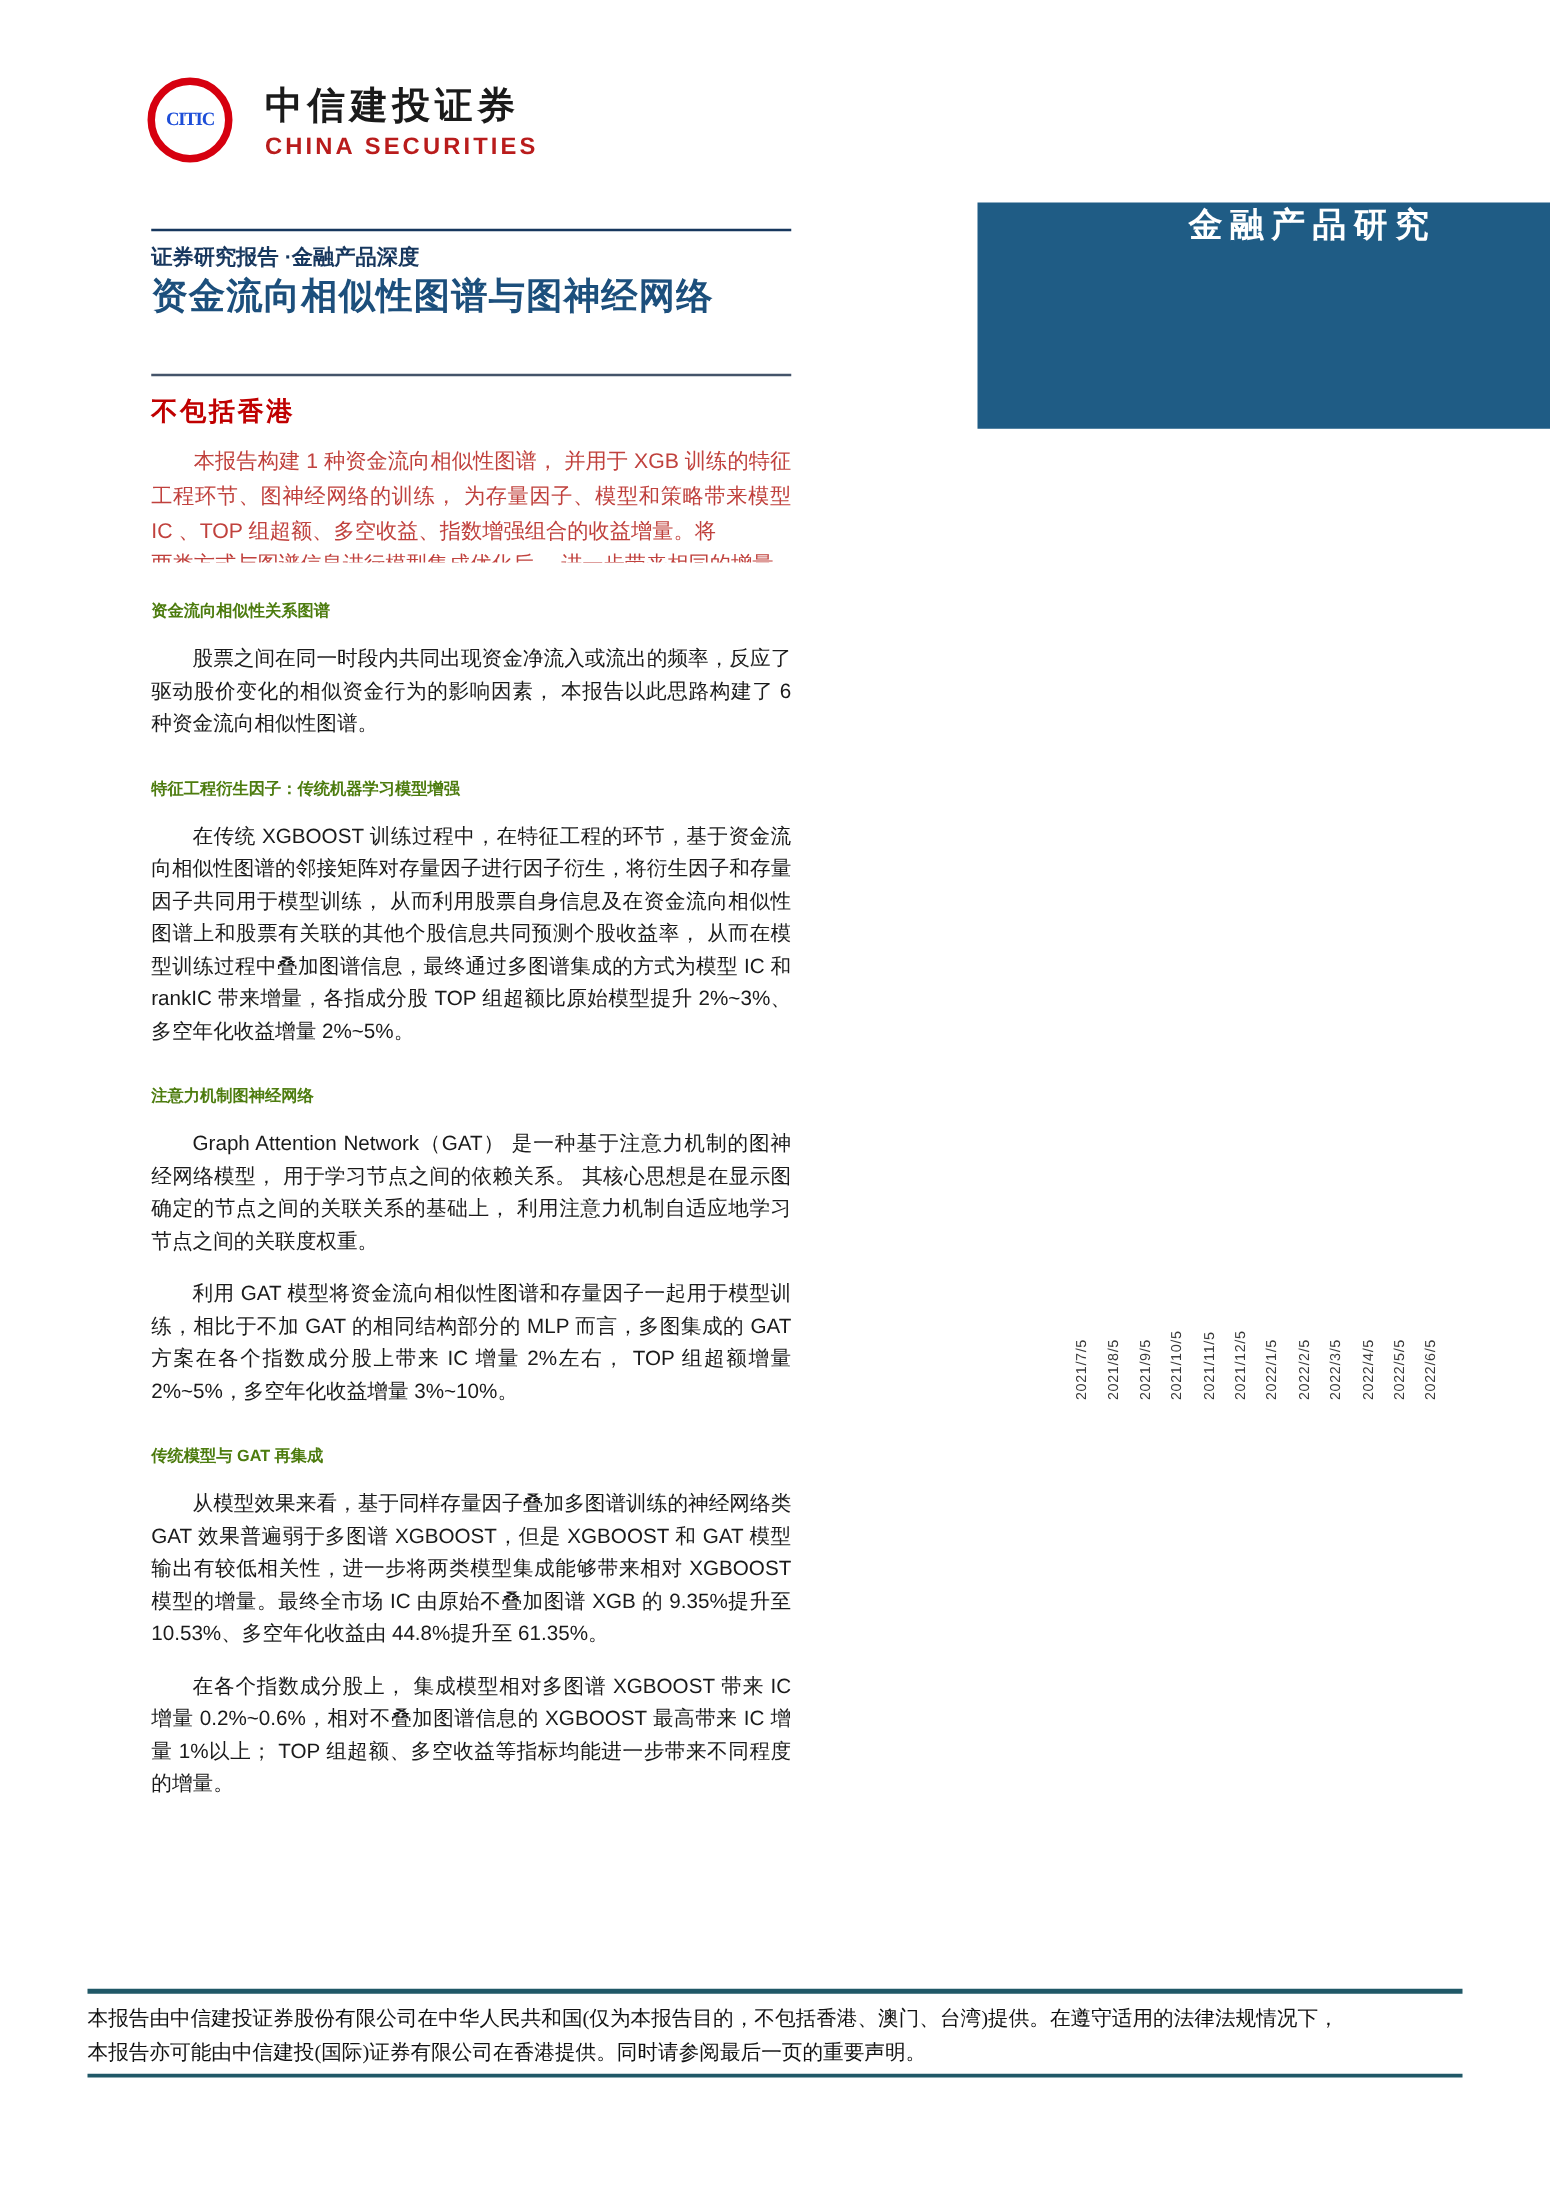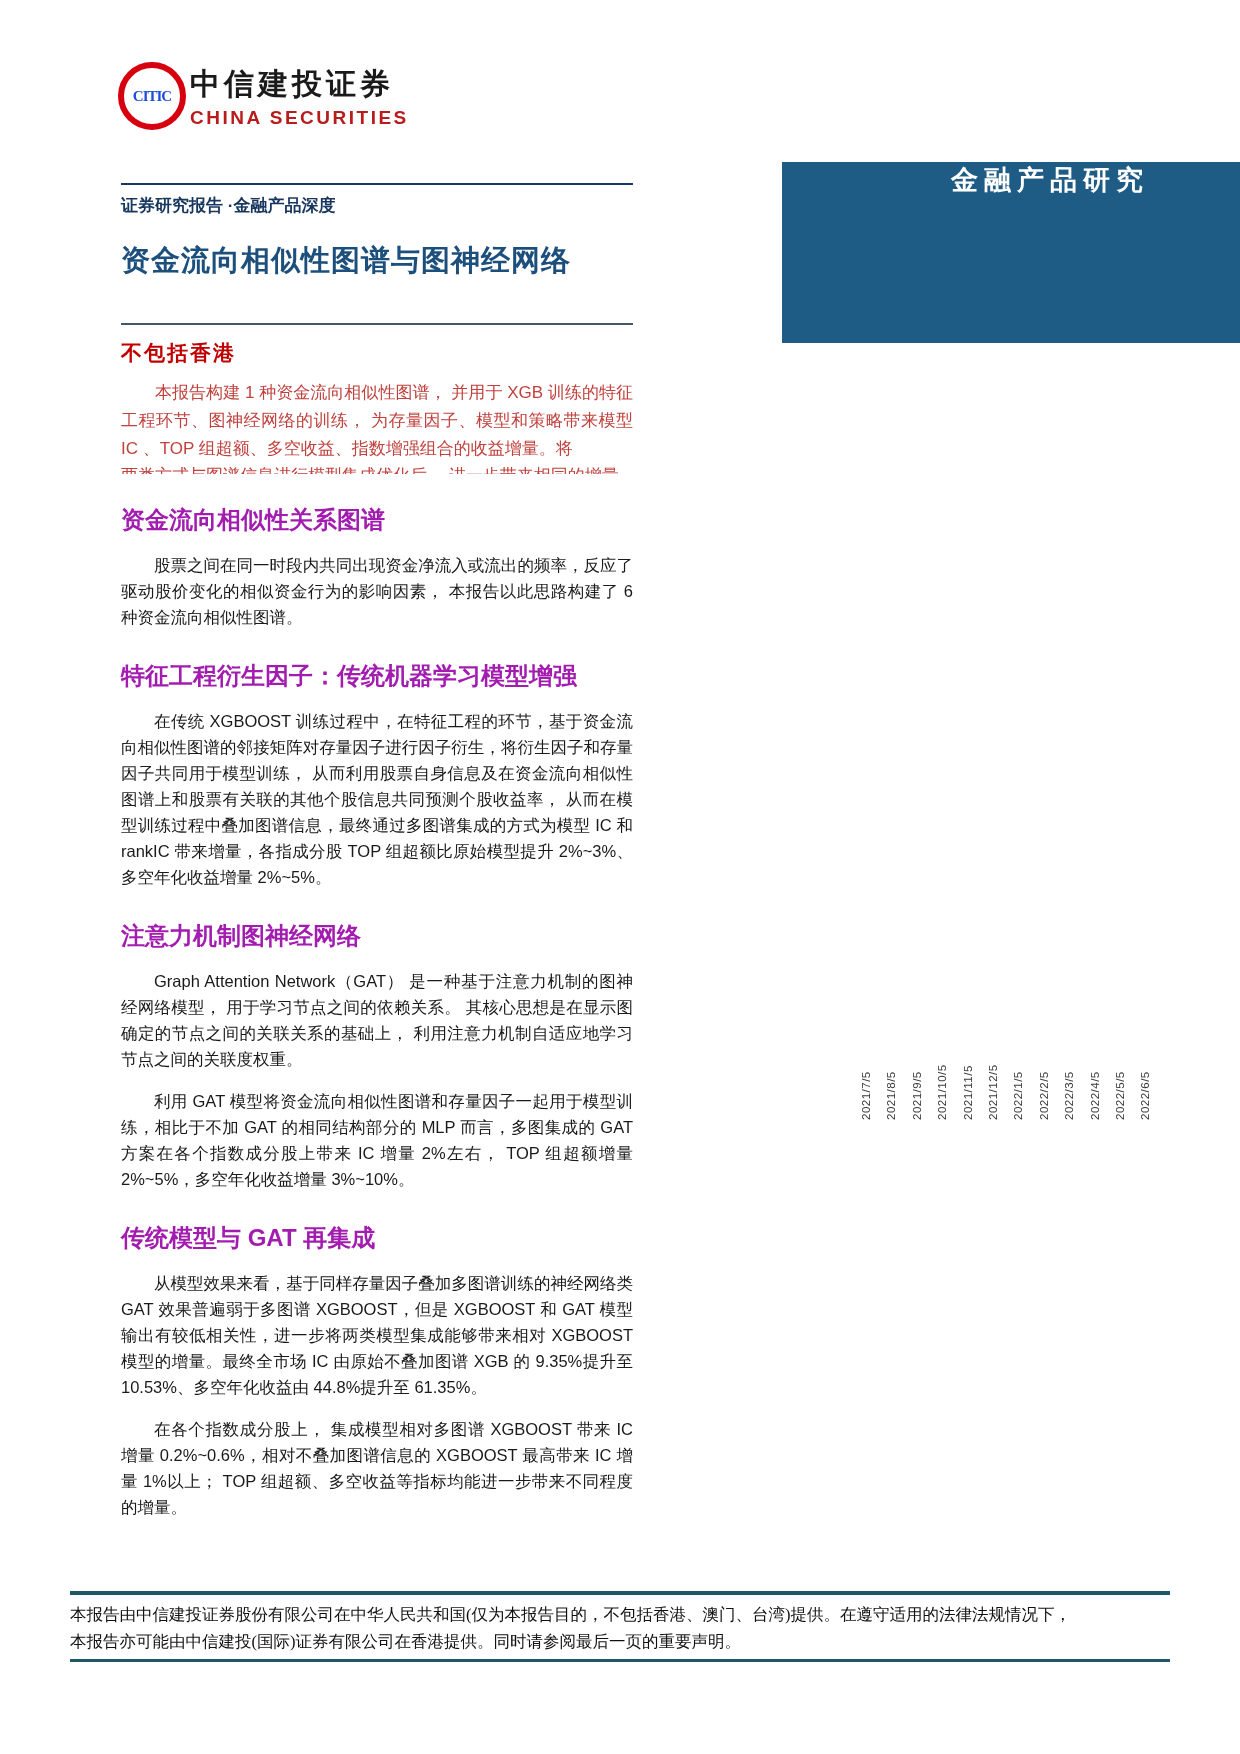--- a/index.html
+++ b/index.html
@@ -5,44 +5,44 @@
   html,body{margin:0;padding:0;background:#ffffff;}
   .page{position:relative;width:1240px;height:1754px;background:#fff;overflow:hidden;
         font-family:"Liberation Sans","DejaVu Sans",sans-serif;color:#000;}
 
   
   .brand{position:absolute;left:118px;top:62px;display:flex;align-items:center;}
   .logo-circle{width:68px;height:68px;border-radius:50%;border:6px solid #d6000f;
                display:flex;align-items:center;justify-content:center;box-sizing:border-box;}
   .logo-circle span{color:#1d4ed8;font-weight:bold;font-size:15px;letter-spacing:-1px;
                     font-family:"Liberation Serif",serif;}
-  .brand-text{margin-left:4px;}
+  .brand-text{margin-left:26px;}
   .brand-cn{font-size:30px;font-weight:bold;color:#1a1a1a;letter-spacing:4px;
             font-family:"Liberation Serif","DejaVu Serif",serif;}
   .brand-en{font-size:19px;font-weight:bold;color:#b91c1c;letter-spacing:2.5px;margin-top:2px;}
 
   
   .banner{position:absolute;left:782px;top:162px;width:536px;height:181px;background:#1f5c85;
           display:flex;justify-content:center;}
   .banner span{color:#ffffff;font-size:27px;font-weight:bold;letter-spacing:6px;margin-bottom:34px;}
 
   
   .col{position:absolute;left:121px;top:183px;width:512px;}
   .rule-top{border-top:2px solid #17375e;}
   .category{margin-top:9px;font-size:17px;font-weight:bold;color:#17375e;}
-  .title{margin-top:24px;font-size:29px;font-weight:bold;color:#1c4f7c;letter-spacing:1px;}
+  .title{font-size:29px;font-weight:bold;color:#1c4f7c;letter-spacing:1px;}
   .rule-mid{margin-top:42px;border-top:2px solid #44546a;}
 
   .core-head{margin-top:14px;font-size:21px;font-weight:bold;color:#c00000;letter-spacing:2px;}
   .core-para{margin-top:12px;font-size:17px;line-height:28px;color:#c0413d;
              text-align:justify;text-indent:2em;}
   .core-clip{height:11px;overflow:hidden;font-size:17px;line-height:26px;color:#c0413d;
              text-align:justify;}
 
-  .sec-head{margin-top:30px;font-size:24px;font-weight:bold;color:#a21caf;}
+  .sec-head{margin-top:30px;font-size:13px;font-weight:bold;color:#4d7c0f;}
   .para{margin-top:16px;font-size:16.5px;line-height:26px;color:#1a1a1a;
         text-align:justify;text-indent:2em;}
 
   
   .date-axis{position:absolute;left:872px;top:1058px;width:300px;height:62px;}
   .date-label{position:absolute;bottom:0;transform:rotate(-90deg);transform-origin:left bottom;
               font-size:11.5px;color:#3a3a3a;white-space:nowrap;letter-spacing:0.5px;}
 
   
   .footer{position:absolute;left:70px;top:1591px;width:1100px;}

